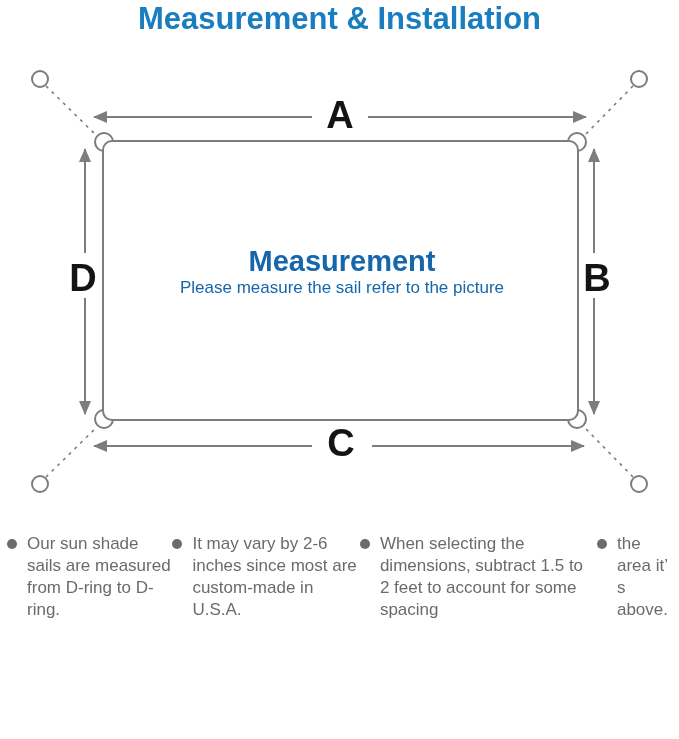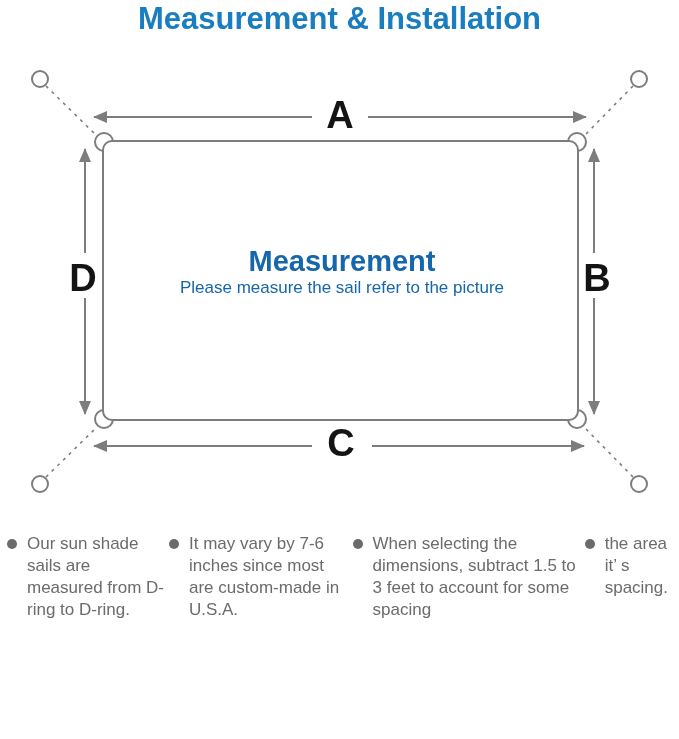--- a/index.html
+++ b/index.html
@@ -124,31 +124,31 @@
     <li class="bullet-item">
       <span class="bullet-dot"></span>
       <div class="bullet-text">
         <span>Our sun shade sails are measured from D-ring to D-ring.</span>
         <span></span>
       </div>
     </li>
     <li class="bullet-item">
       <span class="bullet-dot"></span>
       <div class="bullet-text">
-        <span>It may vary by 7-6 inches since most are custom-made in U.S.A.</span>
+        <span>It may vary by 2-6 inches since most are custom-made in U.S.A.</span>
         <span></span>
       </div>
     </li>
     <li class="bullet-item">
       <span class="bullet-dot"></span>
       <div class="bullet-text">
-        <span>When selecting the dimensions, subtract 1.5 to 3 feet to account for some spacing</span>
+        <span>When selecting the dimensions, subtract 1.5 to 2 feet to account for some spacing</span>
       </div>
     </li>
     <li class="bullet-item">
       <span class="bullet-dot"></span>
       <div class="bullet-text">
-        <span>the area it’ s spacing.</span>
+        <span>the area it’ s above.</span>
       </div>
     </li>
   </ul>
 
 </div>
 
 </body></html>

